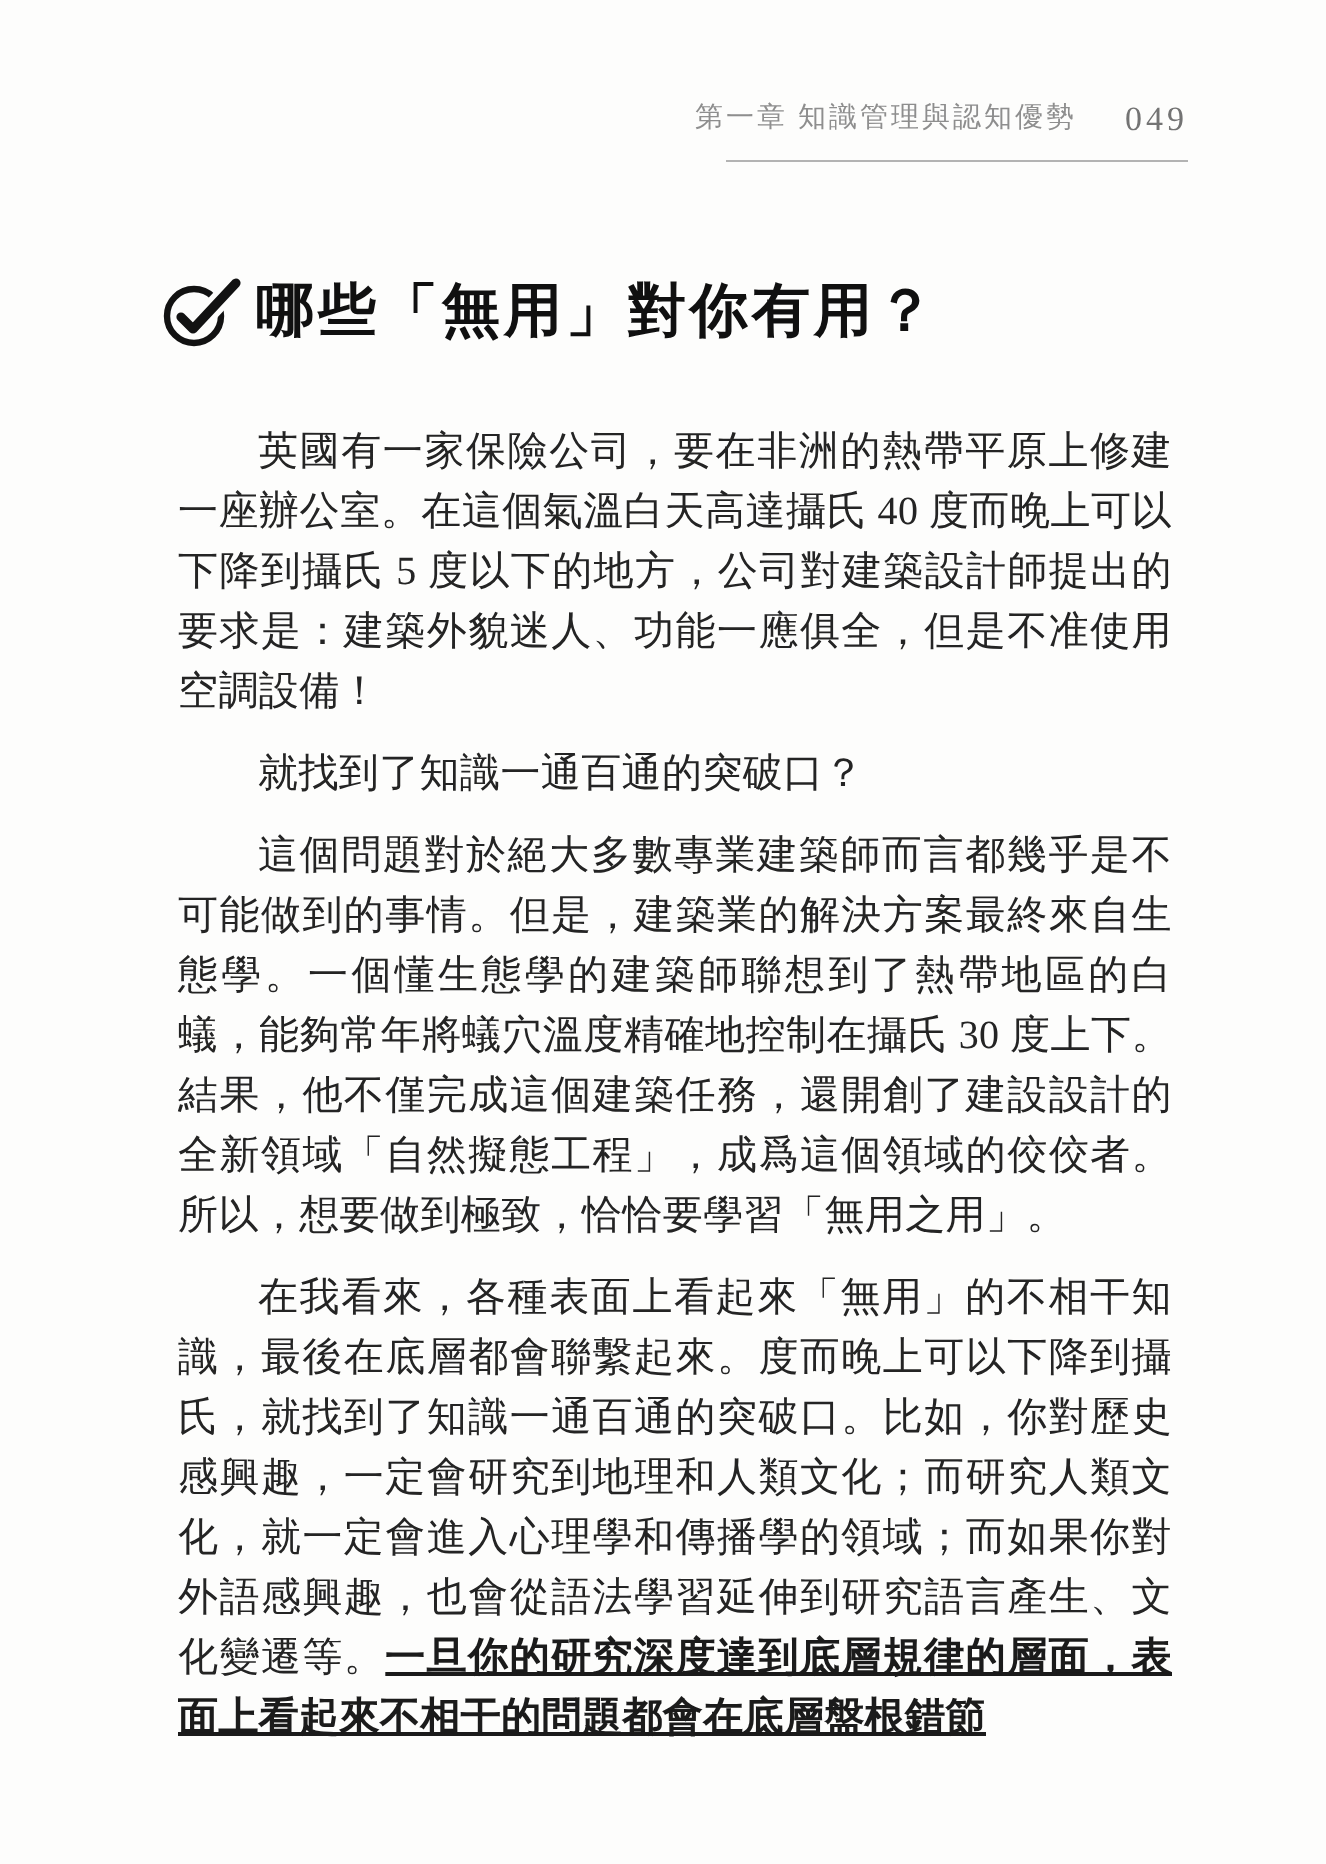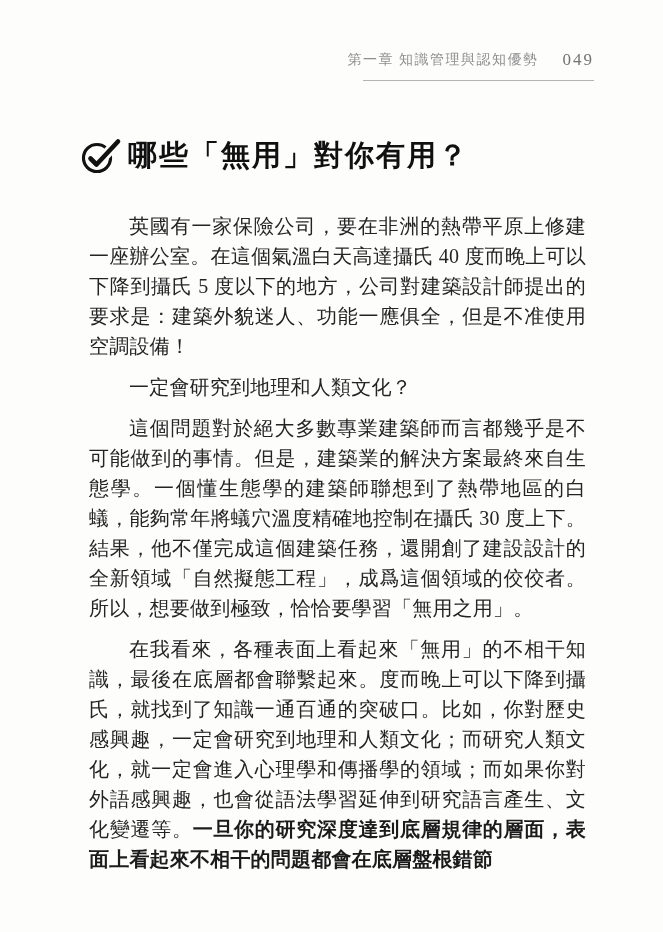--- a/index.html
+++ b/index.html
@@ -8,21 +8,21 @@
     width:663px; height:932px;
     background:#fdfdfc;
     overflow:hidden;
     font-family:"Liberation Serif","DejaVu Serif",serif;
   }
 
   
   .running-head {
     position:absolute;
     top:50px; left:363px; right:69px;
-    display:flex; align-items:center; justify-content:flex-end;
+    display:flex; align-items:flex-start; justify-content:flex-end;
     padding-bottom:10px;
     border-bottom:1px solid #b3b3b3;
   }
   .chapter {
     font-size:14px;
     letter-spacing:1.5px;
     color:#8e8e8e;
     white-space:nowrap;
   }
   .vsep {
@@ -59,20 +59,21 @@
     line-height:30px;
     text-align:justify;
     color:#242424;
     letter-spacing:0.2px;
   }
   .body-text p { margin:11px; text-indent:2em; }
   .lead-bold {
     font-family:"Liberation Sans","DejaVu Sans",sans-serif;
     font-weight:700;
     color:#1b1b1b;
+    text-decoration:underline;
   }
 </style>
 </head>
 <body>
 
 <div class="page">
 
   <div class="running-head">
     <span class="chapter">第一章 知識管理與認知優勢</span>
     <span class="vsep"></span>
@@ -83,18 +84,18 @@
     <svg class="check-icon" viewBox="0 0 42 38" xmlns="http://www.w3.org/2000/svg" aria-hidden="true">
       <circle cx="17" cy="21" r="13.5" fill="none" stroke="#121212" stroke-width="3.2"></circle>
       <path d="M10.5 21.5 L16.5 27.5 L38 4.5" fill="none" stroke="#fdfdfc" stroke-width="10" stroke-linecap="round" stroke-linejoin="round"></path>
       <path d="M10.5 21.5 L16.5 27.5 L38 4.5" fill="none" stroke="#121212" stroke-width="4.6" stroke-linecap="round" stroke-linejoin="round"></path>
     </svg>
     <span>哪些「無用」對你有用？</span>
   </h1>
 
   <div class="body-text">
     <p><span>英國有一家保險公司，要在非洲的熱帶平原上修建一座辦公室。在這個氣溫白天高達攝氏 40 度而晚上可以下降到攝氏 5 度以下的地方，公司對建築設計師提出的要求是：建築外貌迷人、功能一應俱全，但是不准使用空調設備！</span><span class="lead-bold"></span></p>
-    <p><span>一定會研究到地理和人類文化？</span><span class="lead-bold"></span></p>
+    <p><span>就找到了知識一通百通的突破口？</span><span class="lead-bold"></span></p>
     <p><span>這個問題對於絕大多數專業建築師而言都幾乎是不可能做到的事情。但是，建築業的解決方案最終來自生態學。一個懂生態學的建築師聯想到了熱帶地區的白蟻，能夠常年將蟻穴溫度精確地控制在攝氏 30 度上下。結果，他不僅完成這個建築任務，還開創了建設設計的全新領域「自然擬態工程」，成爲這個領域的佼佼者。所以，想要做到極致，恰恰要學習「無用之用」。</span><span class="lead-bold"></span></p>
     <p><span>在我看來，各種表面上看起來「無用」的不相干知識，最後在底層都會聯繫起來。度而晚上可以下降到攝氏，就找到了知識一通百通的突破口。比如，你對歷史感興趣，一定會研究到地理和人類文化；而研究人類文化，就一定會進入心理學和傳播學的領域；而如果你對外語感興趣，也會從語法學習延伸到研究語言產生、文化變遷等。</span><span class="lead-bold">一旦你的研究深度達到底層規律的層面，表面上看起來不相干的問題都會在底層盤根錯節</span></p>
   </div>
 
 </div>
 
 </body></html>

